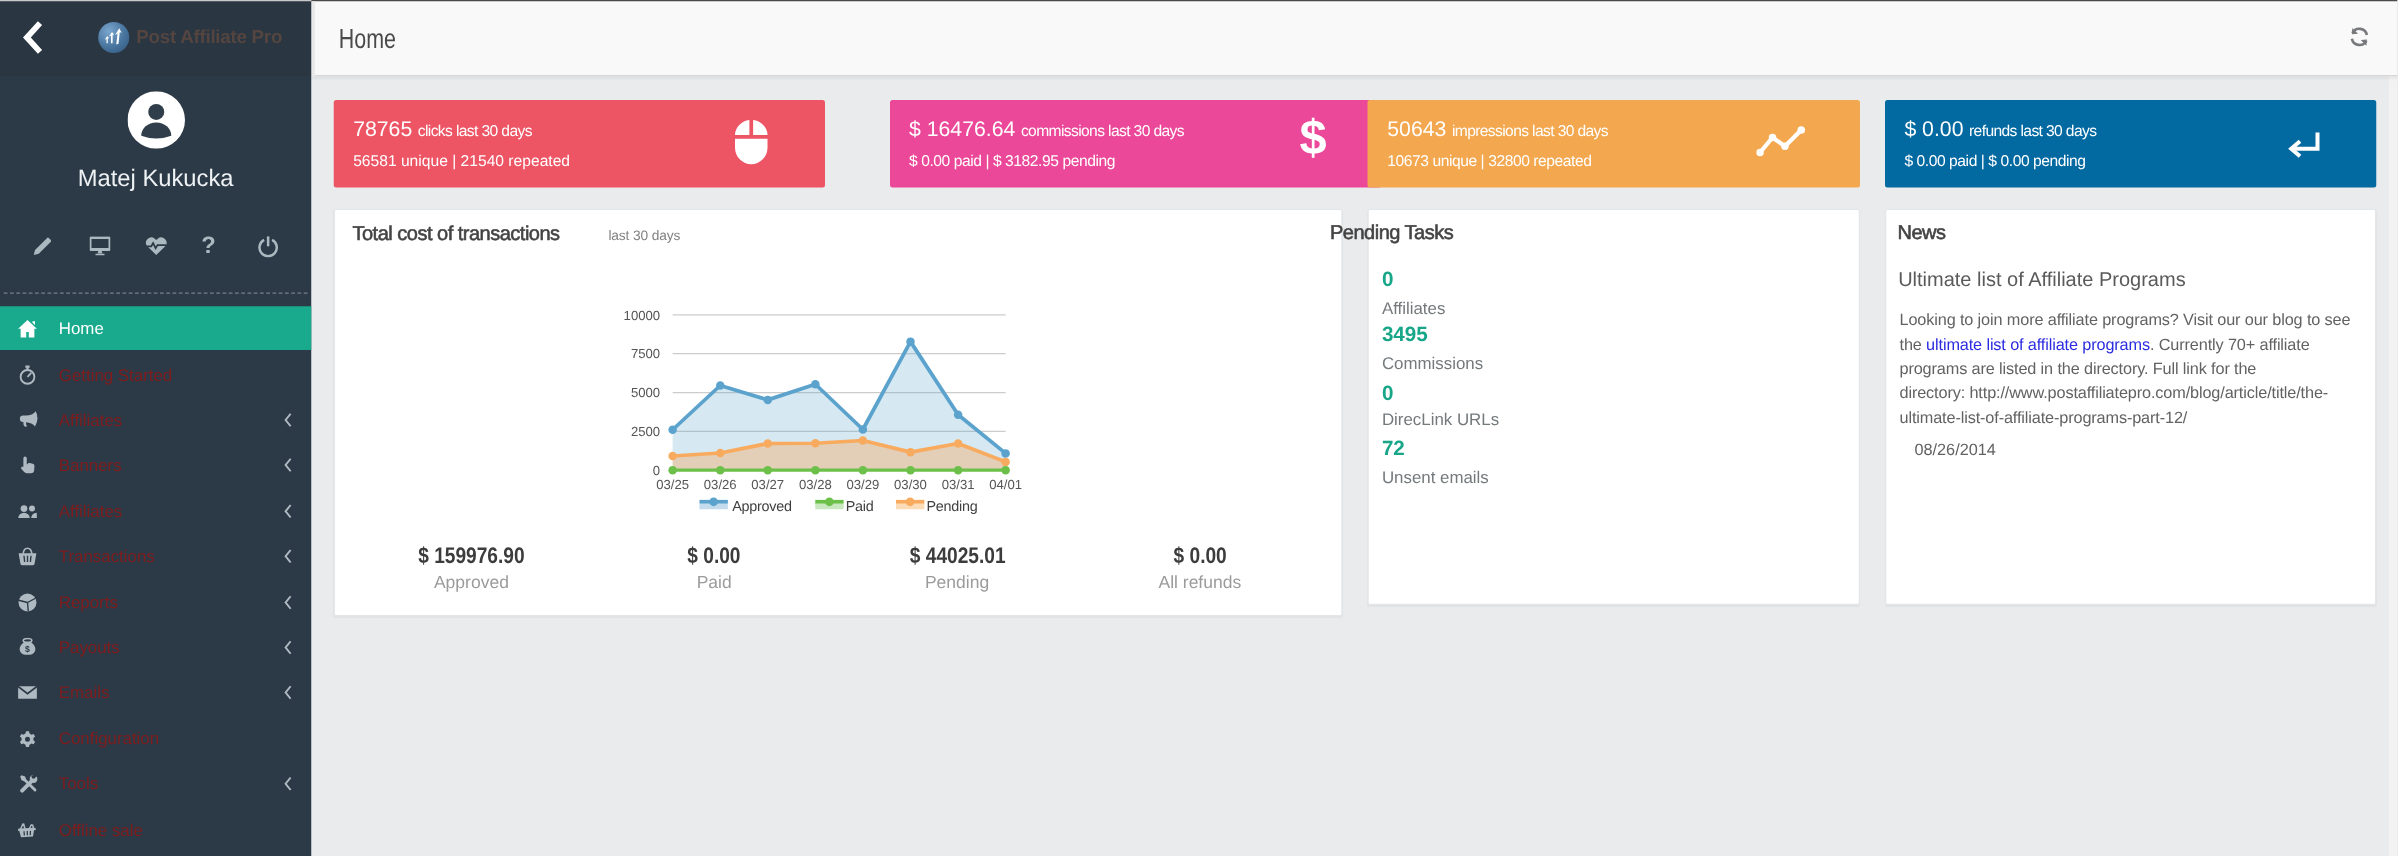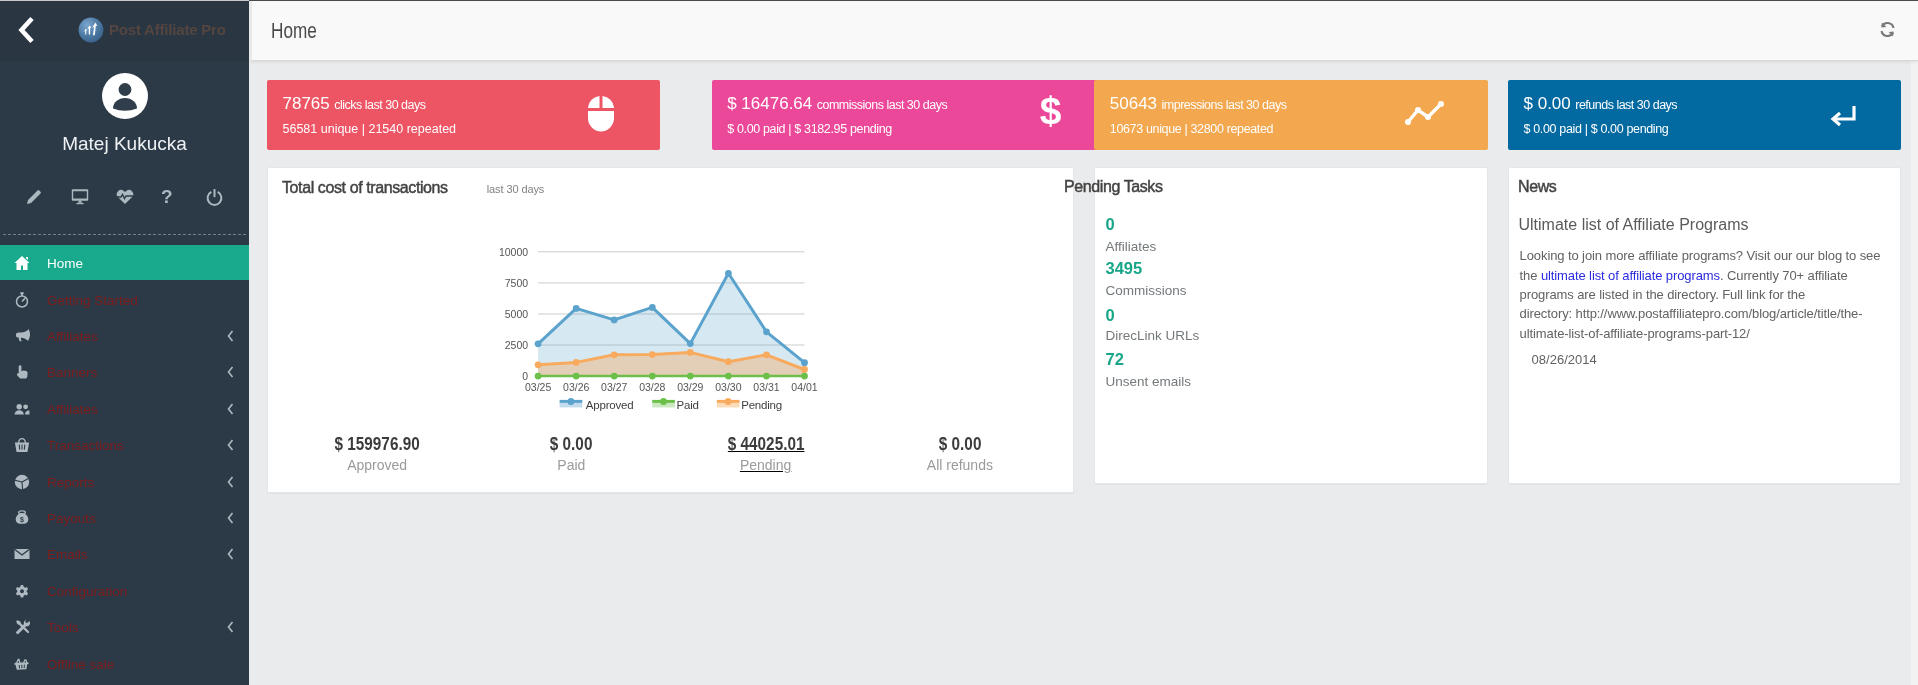--- a/index.html
+++ b/index.html
@@ -313,21 +313,21 @@
 <text x="474.2" y="241.5" font-size="11.5" letter-spacing="-0.2" fill="#3f3f3f" font-family="Liberation Sans">Pending</text>
 </svg>
 <div class="abs sumcol" style="left:280px;">
     <div class="v">$ 159976.90</div>
     <div class="l">Approved</div>
   </div>
 <div class="abs sumcol" style="left:474.25px;">
     <div class="v">$ 0.00</div>
     <div class="l">Paid</div>
   </div>
-<div class="abs sumcol" style="left:668.5px;text-decoration:underline;">
+<div class="abs sumcol" style="left:668.5px;">
     <div class="v">$ 44025.01</div>
     <div class="l">Pending</div>
   </div>
 <div class="abs sumcol" style="left:862.75px;">
     <div class="v">$ 0.00</div>
     <div class="l">All refunds</div>
   </div>
 <div class="abs ptitle" style="left:1064px; top:178.3px;">Pending Tasks</div>
 <div class="abs pnum" style="top:213.7px;">0</div>
 <div class="abs plab" style="top:235.7px;">Affiliates</div>

